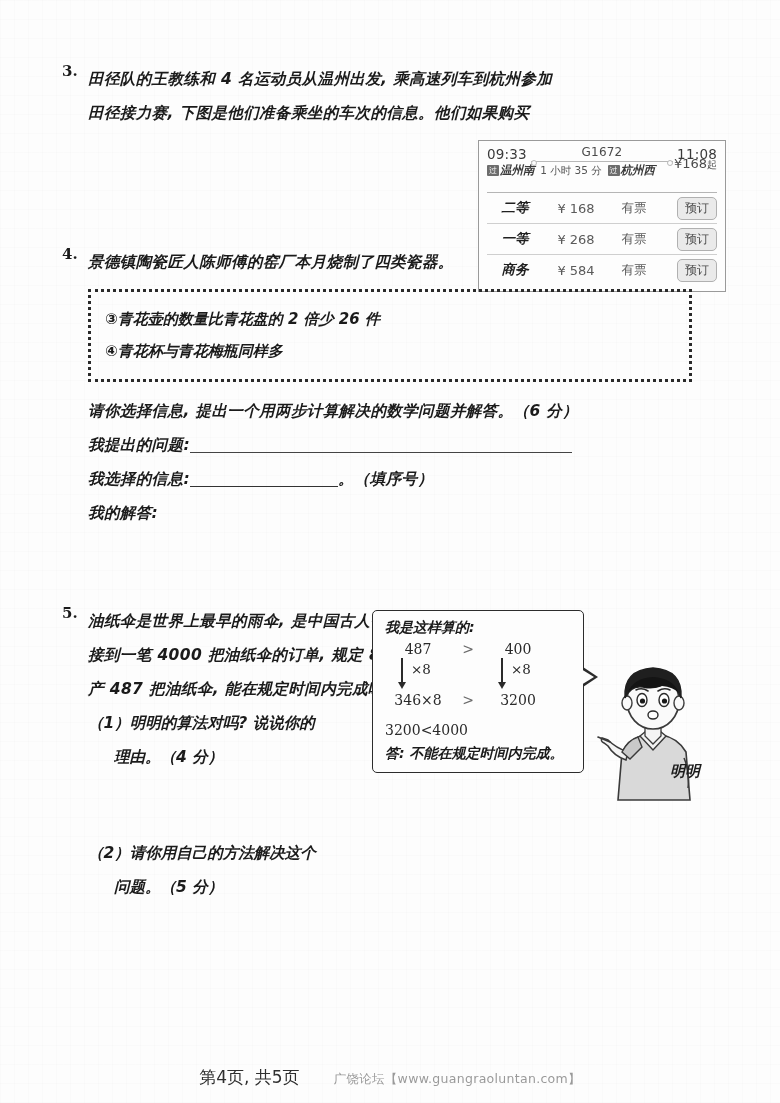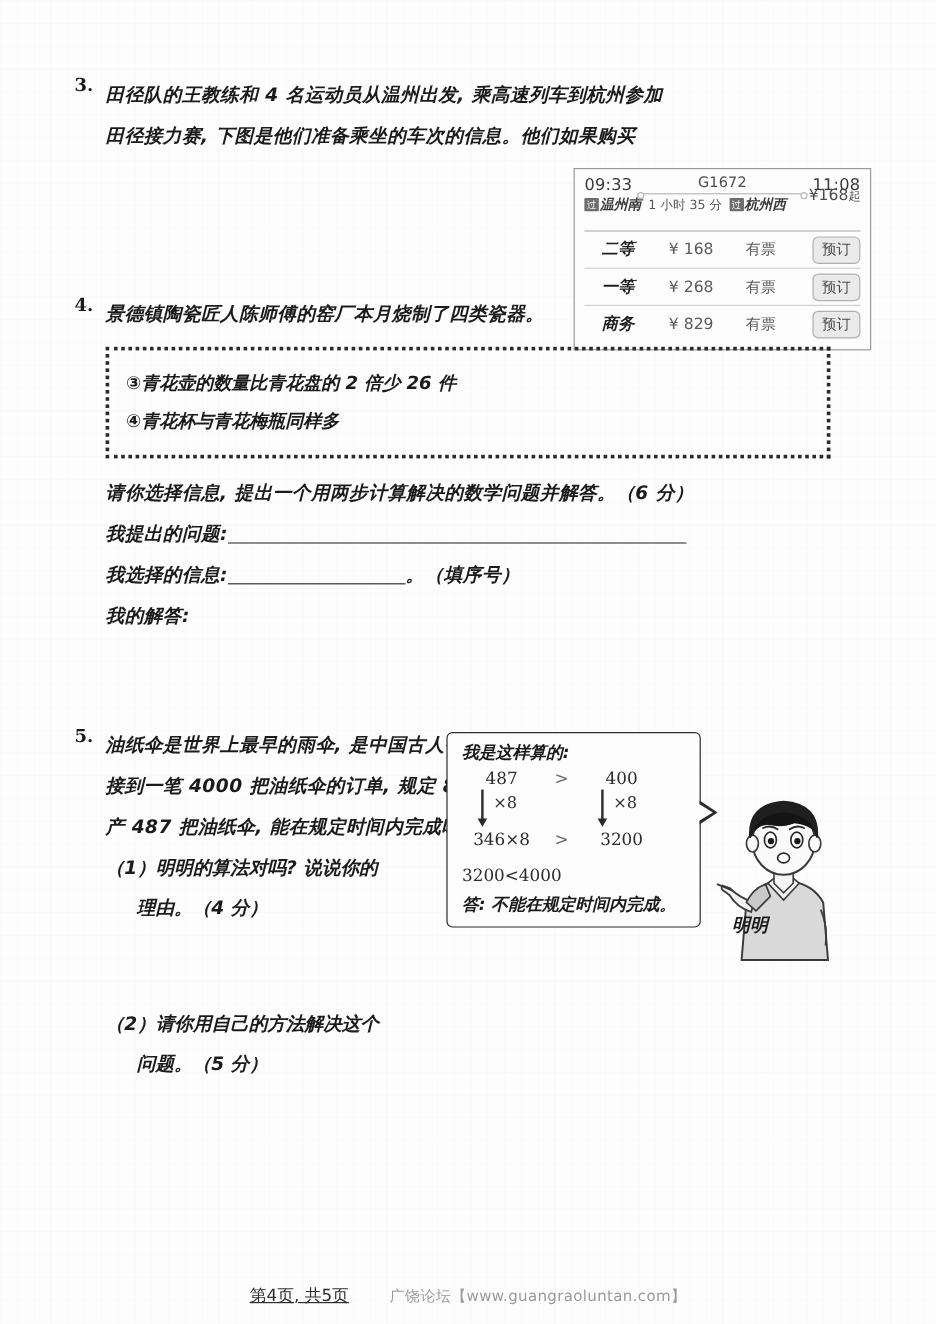--- a/index.html
+++ b/index.html
@@ -361,45 +361,44 @@
     left: 530px;
     top: 52px;
     width: 118px;
     height: 150px;
   }
   .boy-name {
     position: absolute;
     left: 548px;
     top: 158px;
     width: 90px;
-    text-align: left;
+    text-align: right;
     font-size: 15px;
     font-family: "DejaVu Sans", "Liberation Sans", sans-serif;
     font-style: italic;
     font-weight: 600;
   }
 
   
   .footer {
     position: absolute;
     left: 0;
     bottom: 14px;
     width: 780px;
     text-align: center;
   }
   .footer-inner {
     display: inline-flex;
     align-items: baseline;
     gap: 34px;
   }
   .page-no {
-    font-size: 14px;
+    font-size: 17px;
     color: #2f2f2f;
     font-family: "DejaVu Sans", "Liberation Sans", sans-serif;
-    text-decoration: underline;
   }
   .watermark {
     font-size: 12.5px;
     color: #9a9a9a;
     font-family: "DejaVu Sans", "Liberation Sans", sans-serif;
     letter-spacing: 0.3px;
   }
 </style>
 </head>
 <body>
@@ -443,21 +442,21 @@
           <span class="tk-book">预订</span>
         </div>
         <div class="tk-row">
           <span class="tk-seat">一等</span>
           <span class="tk-fare">¥ 268</span>
           <span class="tk-avail">有票</span>
           <span class="tk-book">预订</span>
         </div>
         <div class="tk-row">
           <span class="tk-seat">商务</span>
-          <span class="tk-fare">¥ 829</span>
+          <span class="tk-fare">¥ 584</span>
           <span class="tk-avail">有票</span>
           <span class="tk-book">预订</span>
         </div>
       </div>
     </div>
   </div>
 
   <div class="problem" style="margin-top:18px;">
     <div class="qnum">4.</div>
     <div class="qbody">

